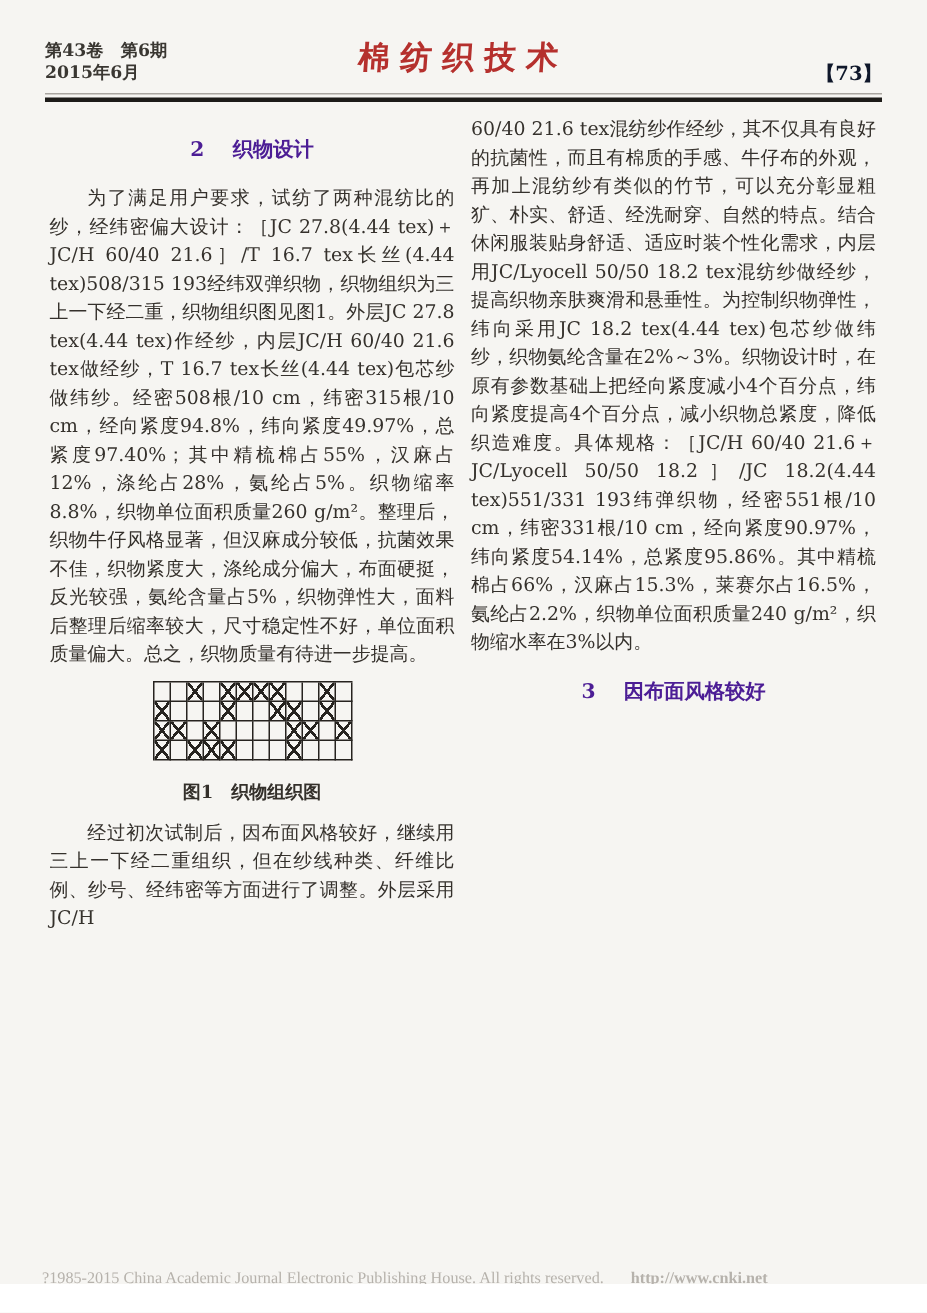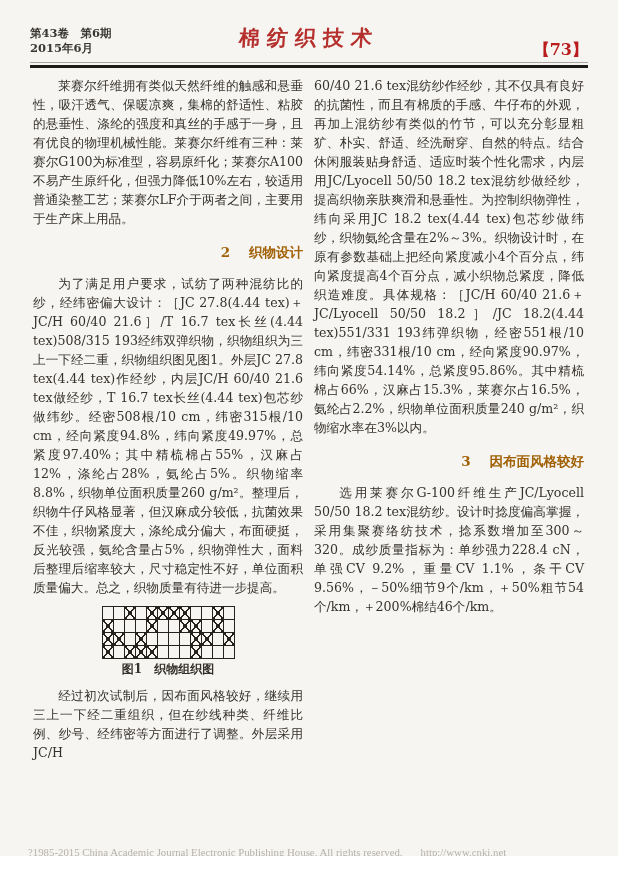--- a/index.html
+++ b/index.html
@@ -17,60 +17,60 @@
     display:flex;align-items:flex-start;justify-content:space-between;
   }
   .hdr-left{font-size:11.5px;line-height:15px;font-weight:600;color:#3a3732;white-space:nowrap;}
   .hdr-center{position:absolute;left:0;right:0;text-align:center;top:-2px;pointer-events:none;}
   .journal-cn{
     color:#b5302d;font-weight:bold;font-size:21px;letter-spacing:7px;
     transform:skewX(-4deg);display:inline-block;
     font-family:"DejaVu Serif","Liberation Serif",serif;
   }
   .journal-en{font-size:11px;color:#45413c;letter-spacing:.4px;margin-top:1px;}
-  .hdr-right{font-size:16px;font-weight:bold;color:#b91c1c;margin-top:14px;white-space:nowrap;}
+  .hdr-right{font-size:13px;font-weight:bold;color:#0f172a;margin-top:14px;white-space:nowrap;}
   .rule{position:absolute;top:62px;left:30px;right:30px;}
   .rule .thin{height:1px;background:#a9a5a0;}
   .rule .thick{height:3px;background:#1d1b19;margin-top:2px;}
   
   .columns{
     position:absolute;top:76px;left:33px;right:33px;
     display:flex;gap:11px;
   }
   .col{width:270px;font-size:12.6px;line-height:19px;text-align:justify;}
   .col p{margin:0;}
   .indent{text-indent:2em;}
   .sec-heading{
-    color:#a16207;font-weight:bold;font-size:13.5px;
-    margin:15px 0 12px 0;text-align:right;text-indent:0;
+    color:#4c1d95;font-weight:bold;font-size:13.5px;
+    margin:15px 0 12px 0;text-align:center;text-indent:0;
     font-family:"DejaVu Serif","Liberation Serif",serif;
   }
   .sec-heading .num{margin-right:1.4em;}
   
   .figure{margin:9px 0 7px 0;text-align:center;}
   .weave-grid{
     display:inline-grid;
     grid-template-columns:repeat(12,11px);
     grid-auto-rows:13px;
     border-left:1px solid #26231f;border-top:1px solid #26231f;
   }
   .wcell{border-right:1px solid #26231f;border-bottom:1px solid #26231f;}
   .wcell.x{
     background:
       linear-gradient(to top right, transparent 44%, #26231f 44%, #26231f 56%, transparent 56%),
       linear-gradient(to bottom right, transparent 44%, #26231f 44%, #26231f 56%, transparent 56%);
   }
-  .fig-caption{font-size:12px;color:#34302b;margin-top:1px;font-weight:600;text-indent:0;text-align:center;}
+  .fig-caption{font-size:12px;color:#34302b;margin-top:12px;font-weight:600;text-indent:0;text-align:center;}
   
   .footer{
     position:absolute;left:28px;right:28px;top:846px;
     font-size:10.8px;color:#b6b2ac;white-space:nowrap;
     font-family:"Liberation Serif","DejaVu Serif",serif;
   }
-  .footer .url{margin-left:18px;}
+  .footer .url{margin-left:18px;font-weight:bold;}
   .watermark{
     position:absolute;right:14px;top:882px;text-align:right;
     color:#a16207;line-height:16px;pointer-events:none;
   }
   .watermark .wm1{font-size:14.5px;letter-spacing:1px;}
   .watermark .wm2{font-size:13.5px;font-family:"Liberation Sans","DejaVu Sans",sans-serif;}
 </style>
 </head>
 <body>
 
@@ -87,21 +87,20 @@
     <div class="hdr-right">【73】</div>
   </div>
   <div class="rule">
     <div class="thin"></div>
       <div class="thick"></div>
   </div>
 
   <div class="columns">
 
     <div class="col">
-      <p class="indent">莱赛尔纤维拥有类似天然纤维的触感和悬垂性，吸汗透气、保暖凉爽，集棉的舒适性、粘胶的悬垂性、涤纶的强度和真丝的手感于一身，且有优良的物理机械性能。莱赛尔纤维有三种：莱赛尔G100为标准型，容易原纤化；莱赛尔A100不易产生原纤化，但强力降低10%左右，较适用普通染整工艺；莱赛尔LF介于两者之间，主要用于生产床上用品。</p>
       <div class="sec-heading">
         <span class="num">2</span><span>织物设计</span>
       </div>
       <p class="indent">为了满足用户要求，试纺了两种混纺比的纱，经纬密偏大设计：［JC 27.8(4.44 tex)＋JC/H 60/40 21.6］/T 16.7 tex长丝(4.44 tex)508/315 193经纬双弹织物，织物组织为三上一下经二重，织物组织图见图1。外层JC 27.8 tex(4.44 tex)作经纱，内层JC/H 60/40 21.6 tex做经纱，T 16.7 tex长丝(4.44 tex)包芯纱做纬纱。经密508根/10 cm，纬密315根/10 cm，经向紧度94.8%，纬向紧度49.97%，总紧度97.40%；其中精梳棉占55%，汉麻占12%，涤纶占28%，氨纶占5%。织物缩率8.8%，织物单位面积质量260 g/m²。整理后，织物牛仔风格显著，但汉麻成分较低，抗菌效果不佳，织物紧度大，涤纶成分偏大，布面硬挺，反光较强，氨纶含量占5%，织物弹性大，面料后整理后缩率较大，尺寸稳定性不好，单位面积质量偏大。总之，织物质量有待进一步提高。</p>
       <div class="figure">
         <div class="weave-grid">
             <div class="wcell"></div>
             <div class="wcell"></div>
             <div class="wcell x"></div>
             <div class="wcell"></div>
@@ -153,21 +152,20 @@
         <div class="fig-caption">图1　织物组织图</div>
       </div>
       <p class="indent">经过初次试制后，因布面风格较好，继续用三上一下经二重组织，但在纱线种类、纤维比例、纱号、经纬密等方面进行了调整。外层采用JC/H</p>
     </div>
 
     <div class="col">
       <p>60/40 21.6 tex混纺纱作经纱，其不仅具有良好的抗菌性，而且有棉质的手感、牛仔布的外观，再加上混纺纱有类似的竹节，可以充分彰显粗犷、朴实、舒适、经洗耐穿、自然的特点。结合休闲服装贴身舒适、适应时装个性化需求，内层用JC/Lyocell 50/50 18.2 tex混纺纱做经纱，提高织物亲肤爽滑和悬垂性。为控制织物弹性，纬向采用JC 18.2 tex(4.44 tex)包芯纱做纬纱，织物氨纶含量在2%～3%。织物设计时，在原有参数基础上把经向紧度减小4个百分点，纬向紧度提高4个百分点，减小织物总紧度，降低织造难度。具体规格：［JC/H 60/40 21.6＋JC/Lyocell 50/50 18.2］/JC 18.2(4.44 tex)551/331 193纬弹织物，经密551根/10 cm，纬密331根/10 cm，经向紧度90.97%，纬向紧度54.14%，总紧度95.86%。其中精梳棉占66%，汉麻占15.3%，莱赛尔占16.5%，氨纶占2.2%，织物单位面积质量240 g/m²，织物缩水率在3%以内。</p>
       <div class="sec-heading">
         <span class="num">3</span><span>因布面风格较好</span>
       </div>
-      <p class="indent">选用莱赛尔G-100纤维生产JC/Lyocell 50/50 18.2 tex混纺纱。设计时捻度偏高掌握，采用集聚赛络纺技术，捻系数增加至300～320。成纱质量指标为：单纱强力228.4 cN，单强CV 9.2%，重量CV 1.1%，条干CV 9.56%，－50%细节9个/km，＋50%粗节54个/km，＋200%棉结46个/km。</p>
 
     </div>
 
   </div>
 
   <div class="footer">
     <span>?1985-2015 China Academic Journal Electronic Publishing House. All rights reserved.</span><span class="url">http://www.cnki.net</span>
   </div>
   <div class="watermark">
     <div class="wm1">麻类作物营养与施肥网</div>

